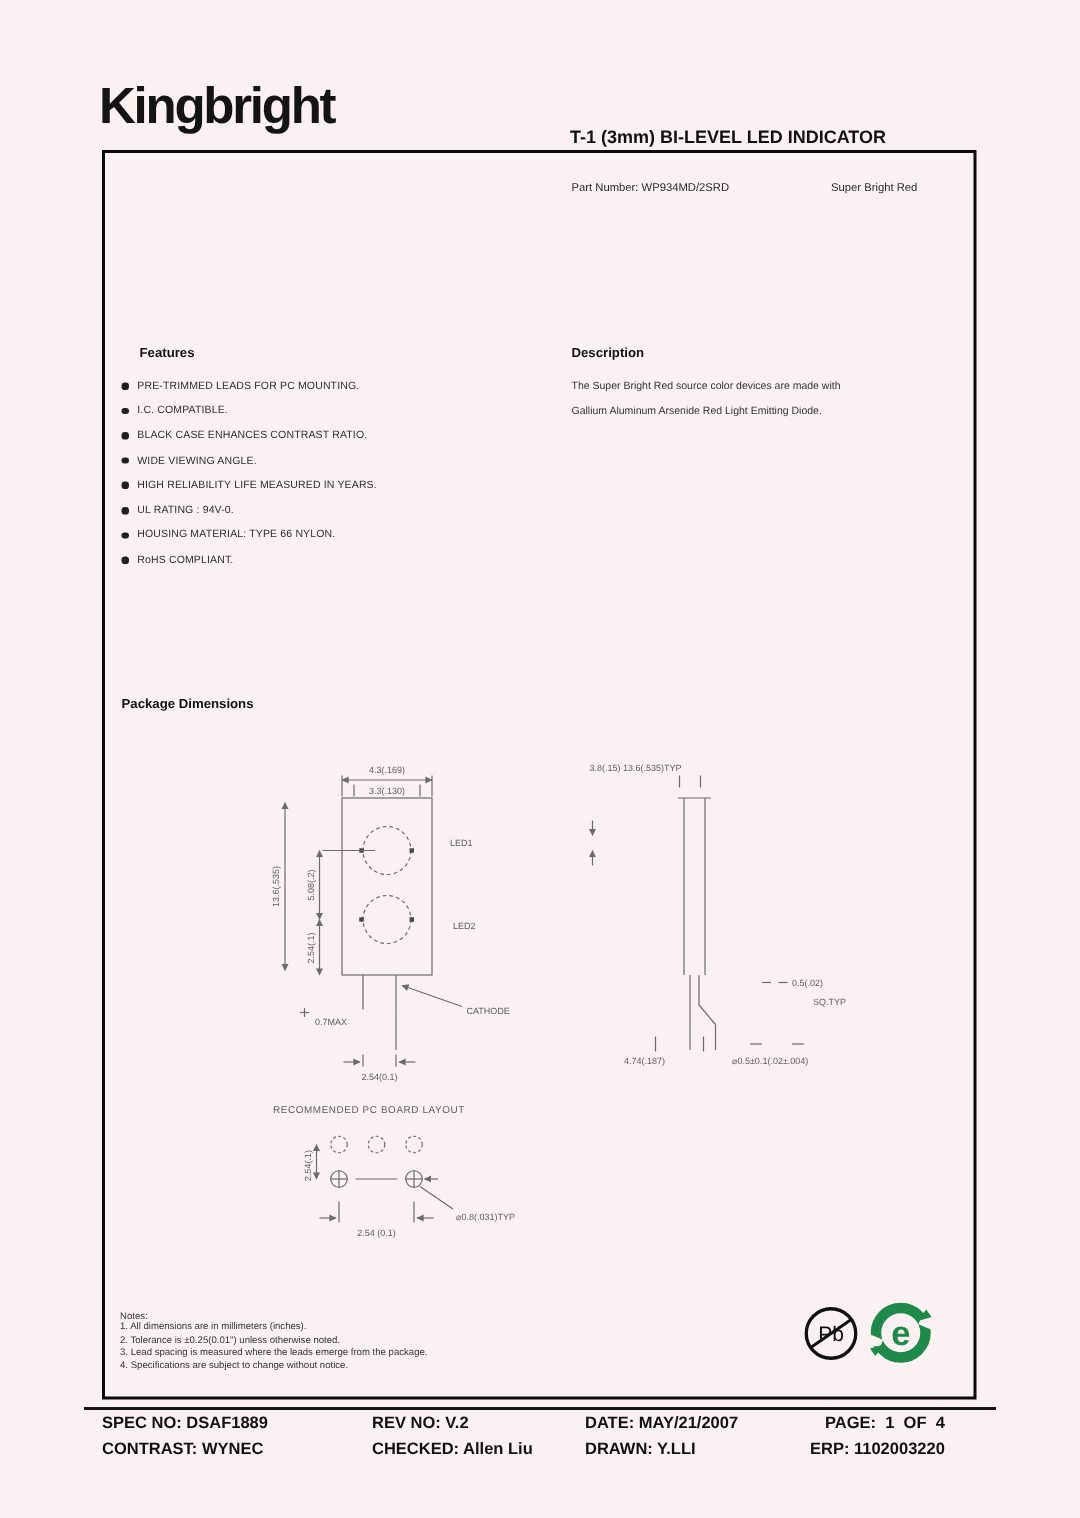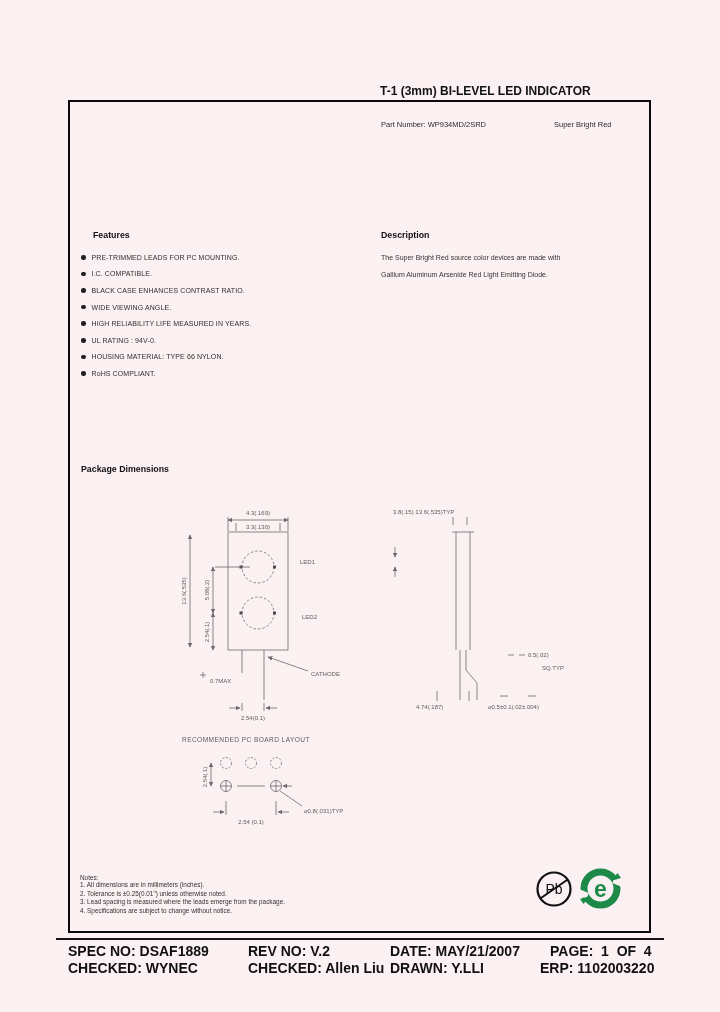--- a/index.html
+++ b/index.html
@@ -21,29 +21,30 @@
   .feat-list { left:81px; top:249px; width:300px; }
   .feat-item { display:flex; align-items:center; height:16.6px; }
   .bullet { width:4.5px; height:4.5px; border-radius:50%; background:#1f1f1f; margin-right:6px; flex:none; }
   .feat-text { font-size:7px; color:#2e2e2e; letter-spacing:0.1px; }
   .desc-block { left:381px; top:250px; width:260px; }
   .desc-line { font-size:7px; color:#333; line-height:16.8px; }
   .notes-block { left:80px; top:874px; width:360px; }
   .notes-h { font-size:6.4px; color:#333; }
   .note-line { font-size:6.4px; color:#333; line-height:8.7px; }
   .footer-rule { left:56px; top:938px; width:608px; height:2px; background:#151515; }
-  .f-cell { font-size:14px; font-weight:bold; color:#101010; white-space:nowrap; }
+  .f-cell { font-size:11px; font-weight:bold; color:#101010; white-space:nowrap; }
   svg text { font-family:"Liberation Sans", sans-serif; }
   .drawing { left:80px; top:495px; }
 </style>
 </head>
 <body>
 
 <div class="page">
 
+  <div class="abs logo">Kingbright</div>
   <div class="abs doc-title">T-1 (3mm) BI-LEVEL LED INDICATOR</div>
 
   <div class="abs main-box"></div>
 
   <div class="abs partline" style="left:381px; top:120px;">Part Number: WP934MD/2SRD</div>
   <div class="abs partline" style="left:554px; top:120px;">Super Bright Red</div>
 
   <div class="abs sec-h" style="left:81px; top:230px;padding-left:12px;">Features</div>
   <div class="abs feat-list">
     <div class="feat-item">
@@ -211,18 +212,18 @@
     <path d="M3,34 l10,-3 l-6.5,8 z" fill="#1d8a4a"></path>
     <path d="M44,13 l-10,3 l6.5,-8 z" fill="#1d8a4a"></path>
     <text x="23.5" y="31.5" text-anchor="middle" font-size="23" font-weight="bold" fill="#1d8a4a">e</text>
   </svg>
 
   <div class="abs footer-rule"></div>
   <div class="abs f-cell" style="left:68px;  top:943px;">SPEC NO: DSAF1889</div>
   <div class="abs f-cell" style="left:248px; top:943px;">REV NO: V.2</div>
   <div class="abs f-cell" style="left:390px; top:943px;text-align:center;">DATE: MAY/21/2007</div>
   <div class="abs f-cell" style="left:550px; top:943px; white-space:pre;text-align:center;">PAGE:  1  OF  4</div>
-  <div class="abs f-cell" style="left:68px;  top:960px;">CHECKED: WYNEC</div>
+  <div class="abs f-cell" style="left:68px;  top:960px;">CONTRAST: WYNEC</div>
   <div class="abs f-cell" style="left:248px; top:960px;">CHECKED: Allen Liu</div>
   <div class="abs f-cell" style="left:390px; top:960px;">DRAWN: Y.LLI</div>
   <div class="abs f-cell" style="left:540px; top:960px;">ERP: 1102003220</div>
 
 </div>
 
 </body></html>

